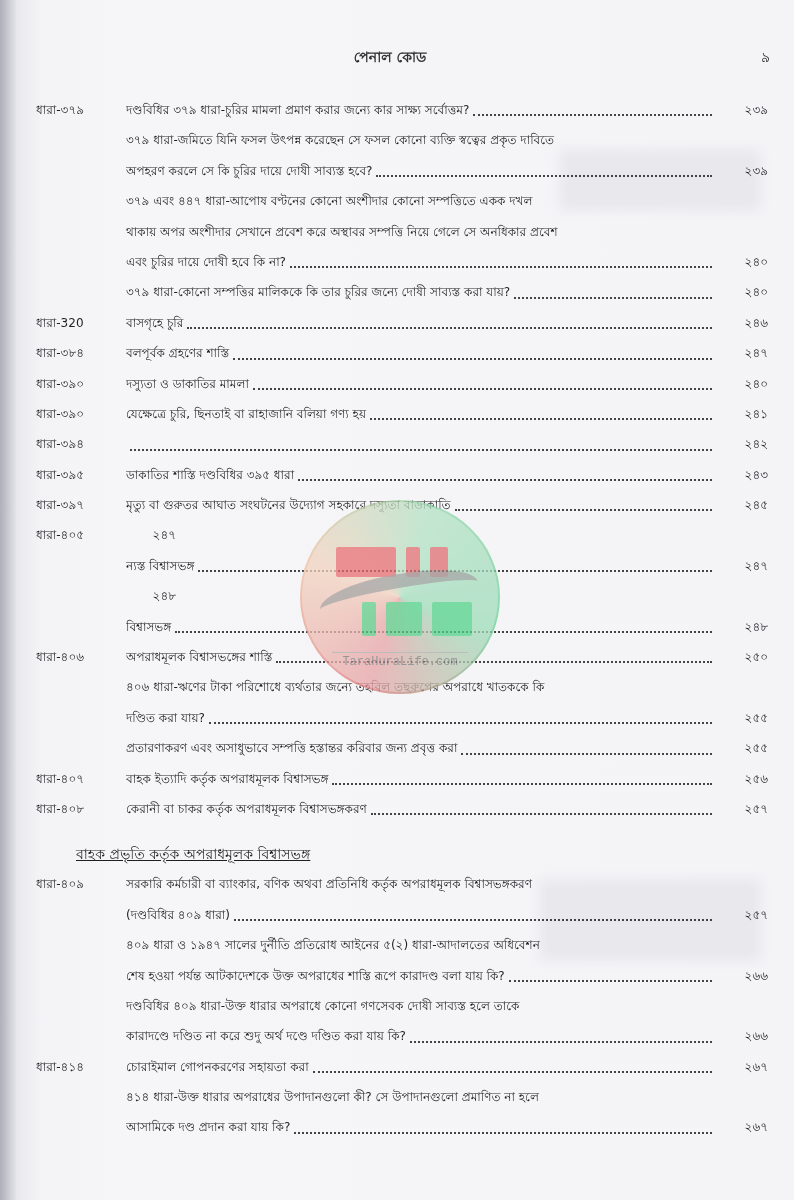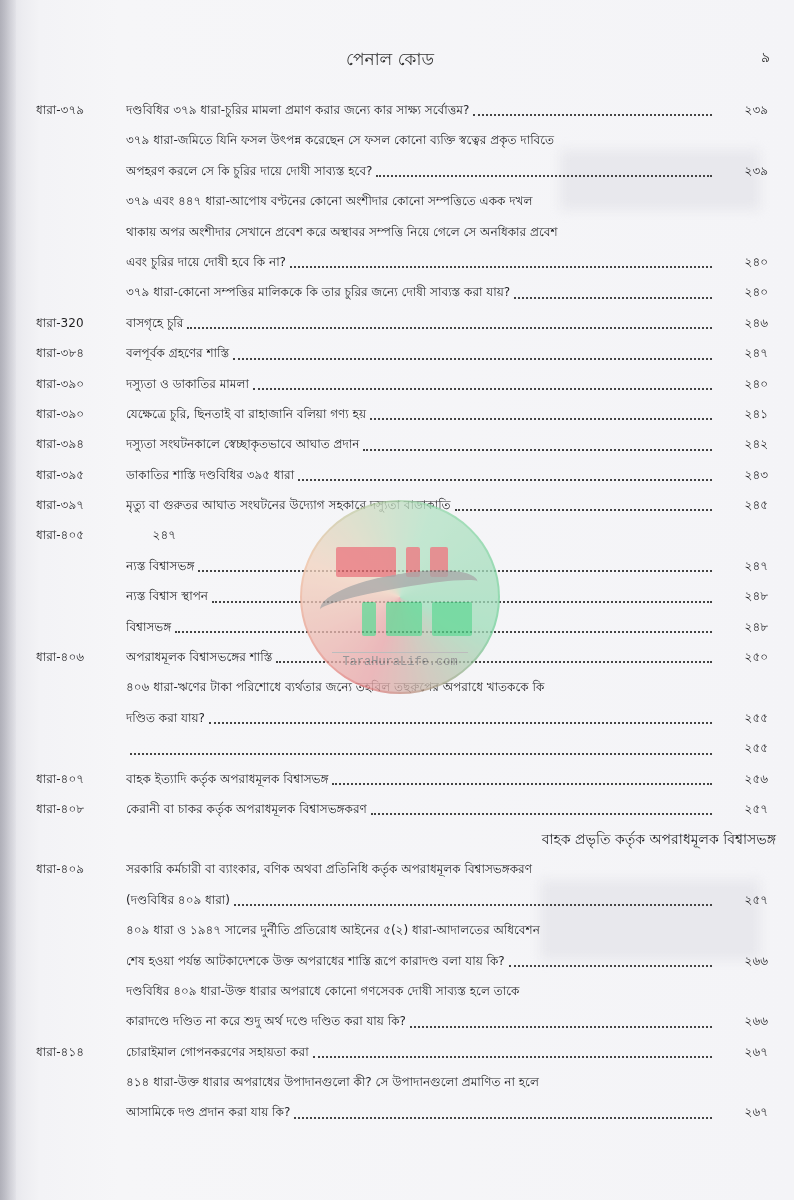--- a/index.html
+++ b/index.html
@@ -31,22 +31,23 @@
       position: absolute;
       top: 46px;
       left: 0;
       width: 794px;
       height: 20px;
     }
     .header-title {
       position: absolute;
       left: 0; right: 14px;
       text-align: center;
-      font-size: 17px;
+      font-size: 14px;
       color: #333;
+      font-weight: bold;
     }
     .header-page {
       position: absolute;
       right: 24px;
       top: 0;
       font-size: 14px;
       color: #333;
     }
     .toc {
       position: absolute;
@@ -88,27 +89,28 @@
       min-width: 10px;
     }
     .pg {
       flex: 0 0 50px;
       text-align: right;
       white-space: nowrap;
       padding-right: 8px;
     }
     .pg.empty { visibility: hidden; }
     .section-heading {
-      text-align: right;
+      text-align: left;
       font-size: 14px;
       line-height: 30px;
       height: 30px;
-      margin-top: 0;
+      margin-top: 15px;
       margin-bottom: 0;
       padding-left: 40px;
+      text-decoration: underline;
     }
     .watermark {
       position: absolute;
       left: 300px;
       top: 500px;
       width: 196px;
       height: 190px;
       border-radius: 50%;
       border: 2px solid transparent;
       background:
@@ -259,21 +261,20 @@
         <span class="sec">ধারা-৩৯০</span>
         <span class="text-wrap">
           <span class="title">যেক্ষেত্রে চুরি, ছিনতাই বা রাহাজানি বলিয়া গণ্য হয়</span>
           <span class="leader"></span>
         </span>
         <span class="pg">২৪১</span>
       </div>
       <div class="row">
         <span class="sec">ধারা-৩৯৪</span>
         <span class="text-wrap">
-          <span class="title">দস্যুতা সংঘটনকালে স্বেচ্ছাকৃতভাবে আঘাত প্রদান</span>
           <span class="leader"></span>
         </span>
         <span class="pg">২৪২</span>
       </div>
       <div class="row">
         <span class="sec">ধারা-৩৯৫</span>
         <span class="text-wrap">
           <span class="title">ডাকাতির শাস্তি দণ্ডবিধির ৩৯৫ ধারা</span>
           <span class="leader"></span>
         </span>
@@ -294,24 +295,20 @@
       <div class="row">
         <span class="sec"></span>
         <span class="text-wrap">
           <span class="title">ন্যস্ত বিশ্বাসভঙ্গ</span>
           <span class="leader"></span>
         </span>
         <span class="pg">২৪৭</span>
       </div>
       <div class="row">
         <span class="sec"></span>
-        <span class="text-wrap">
-          <span class="title">ন্যস্ত বিশ্বাস স্থাপন</span>
-          <span class="leader"></span>
-        </span>
         <span class="pg">২৪৮</span>
       </div>
       <div class="row">
         <span class="sec"></span>
         <span class="text-wrap">
           <span class="title">বিশ্বাসভঙ্গ</span>
           <span class="leader"></span>
         </span>
         <span class="pg">২৪৮</span>
       </div>
@@ -334,20 +331,21 @@
         <span class="sec"></span>
         <span class="text-wrap">
           <span class="title">দণ্ডিত করা যায়?</span>
           <span class="leader"></span>
         </span>
         <span class="pg">২৫৫</span>
       </div>
       <div class="row">
         <span class="sec"></span>
         <span class="text-wrap">
+          <span class="title">প্রতারণাকরণ এবং অসাধুভাবে সম্পত্তি হস্তান্তর করিবার জন্য প্রবৃত্ত করা</span>
           <span class="leader"></span>
         </span>
         <span class="pg">২৫৫</span>
       </div>
       <div class="row">
         <span class="sec">ধারা-৪০৭</span>
         <span class="text-wrap">
           <span class="title">বাহক ইত্যাদি কর্তৃক অপরাধমূলক বিশ্বাসভঙ্গ</span>
           <span class="leader"></span>
         </span>

